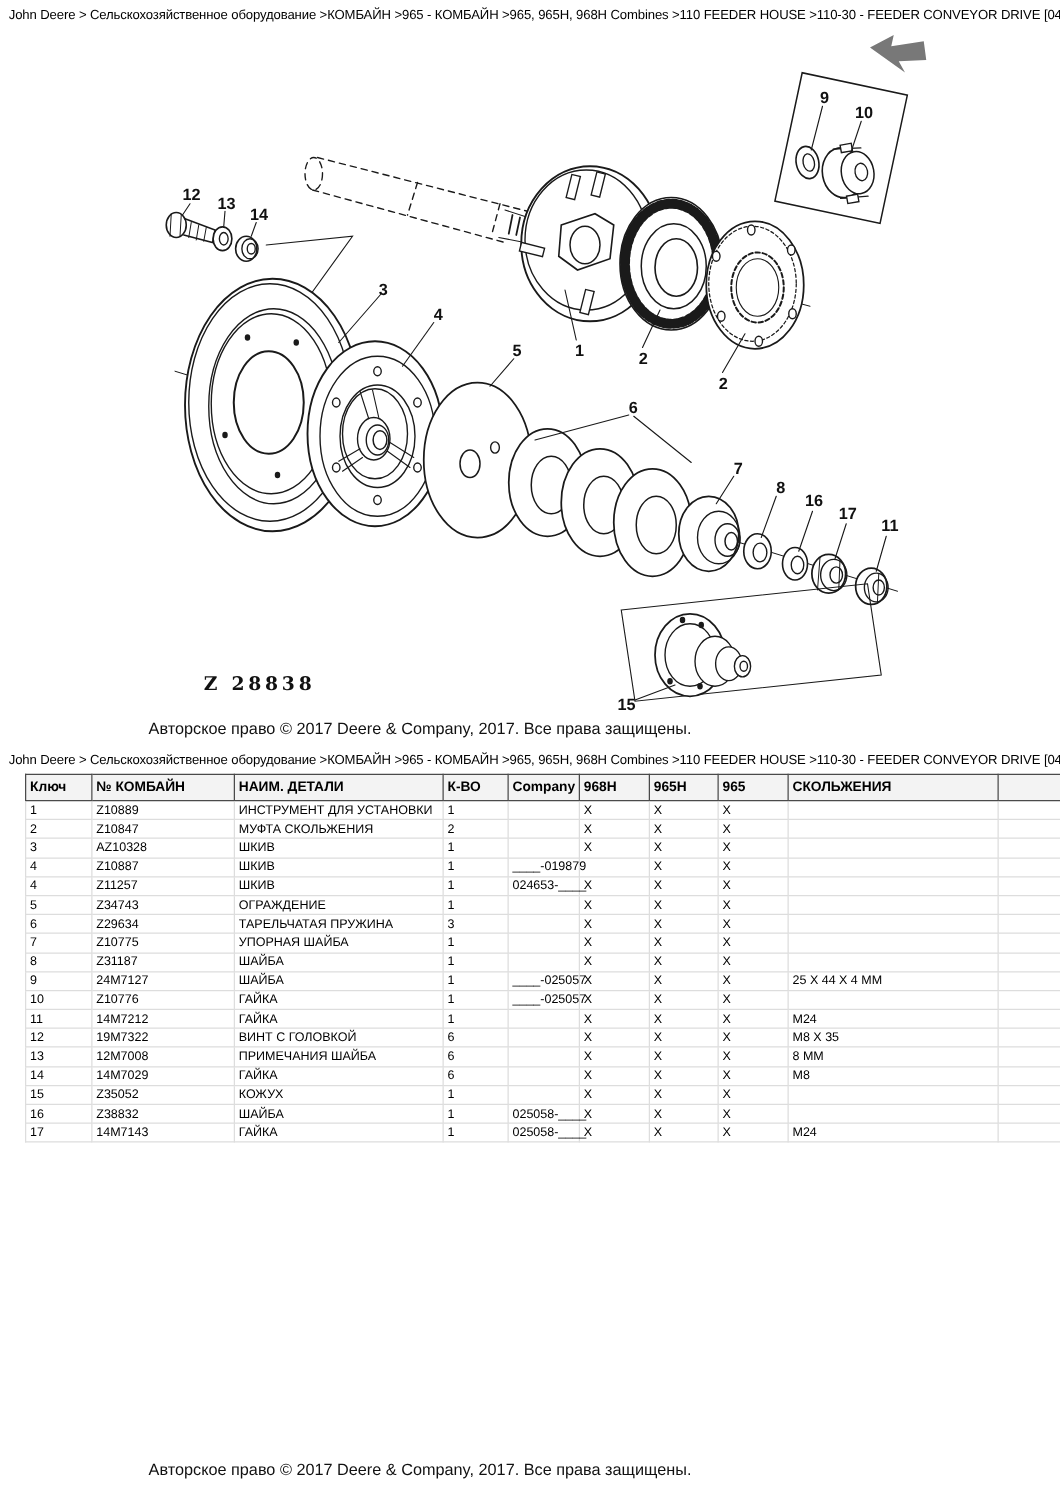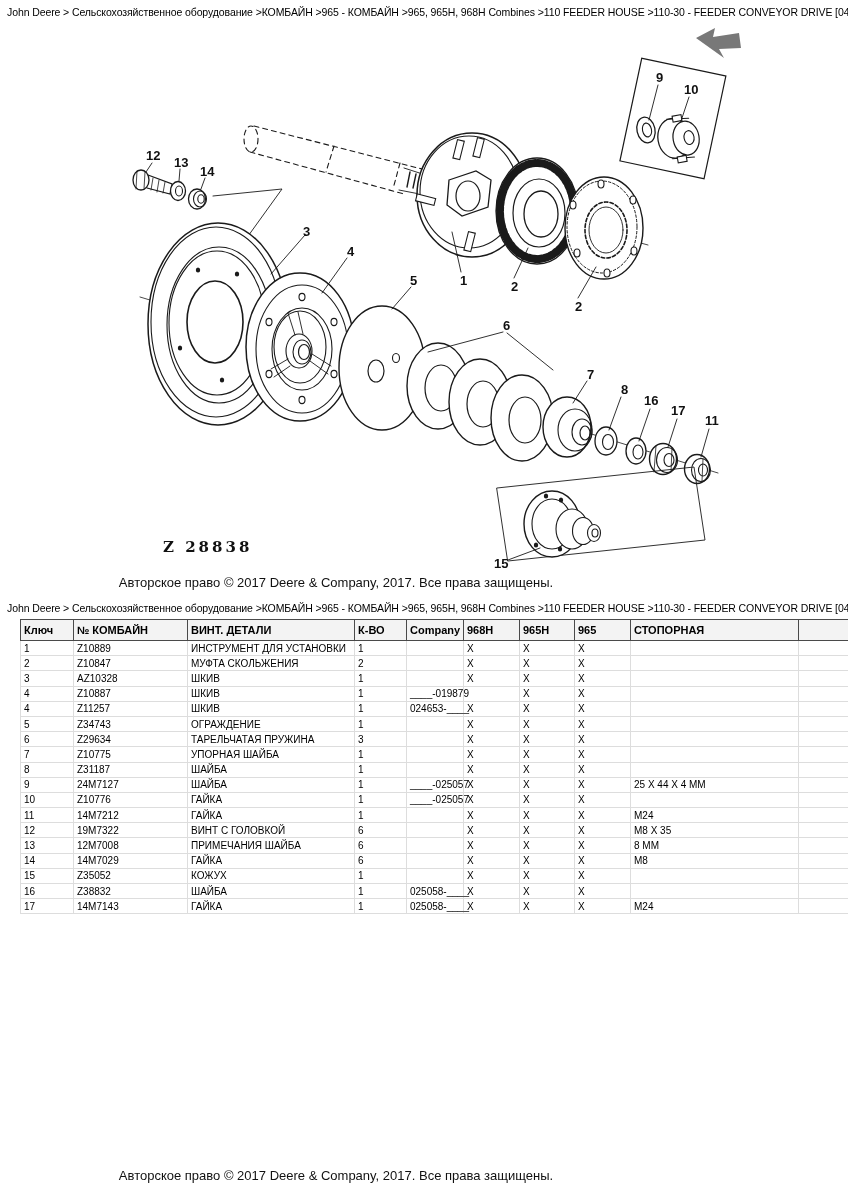--- a/index.html
+++ b/index.html
@@ -270,27 +270,27 @@
         <col style="width:56px">
       <col style="width:55px">
         <col style="width:56px">
         <col style="width:168px">
       <col style="width:60px">
     </colgroup>
     <thead>
       <tr>
           <th>Ключ</th>
           <th>№ КОМБАЙН</th>
-          <th>ВИНТ. ДЕТАЛИ</th>
+          <th>НАИМ. ДЕТАЛИ</th>
           <th>К-ВО</th>
           <th>Company No.</th>
           <th>968H</th>
           <th>965H</th>
           <th>965</th>
-          <th>СТОПОРНАЯ</th>
+          <th>СКОЛЬЖЕНИЯ</th>
           <th></th>
         </tr>
     </thead>
     <tbody>
         <tr>
           <td>1</td>
           <td>Z10889</td>
           <td>ИНСТРУМЕНТ ДЛЯ УСТАНОВКИ</td>
           <td>1</td>
           <td></td>

